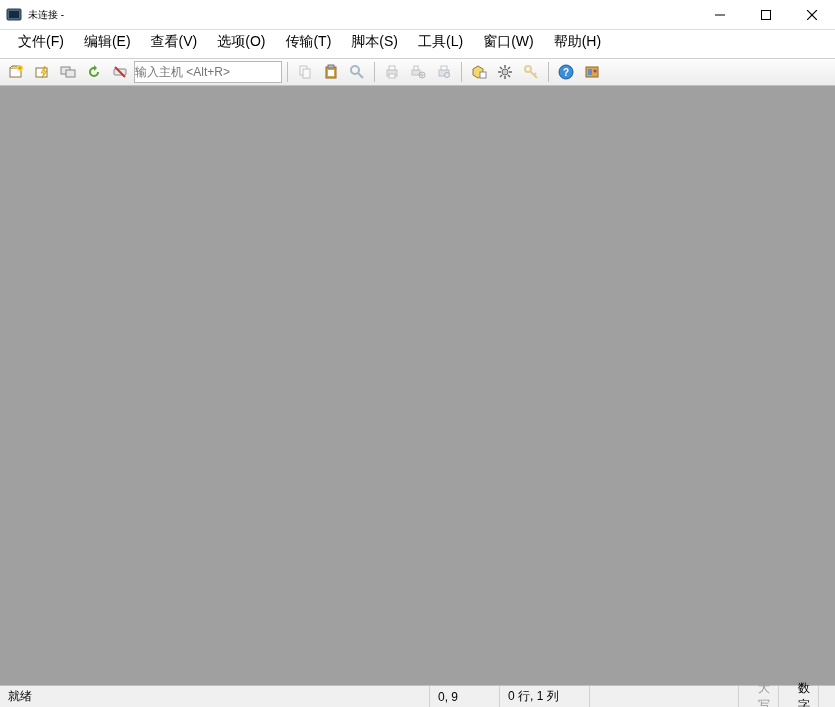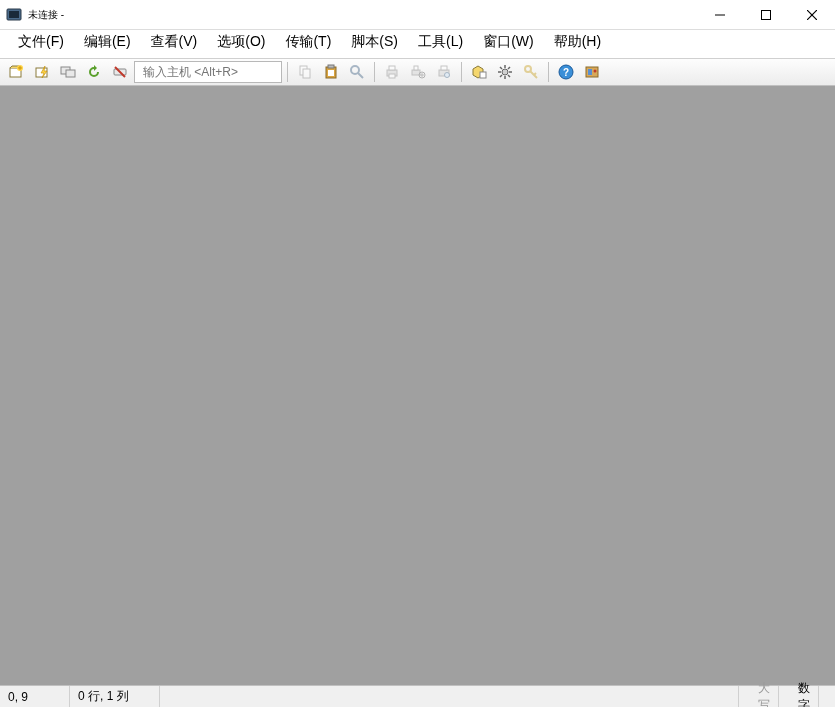--- a/index.html
+++ b/index.html
@@ -15,21 +15,21 @@
 
 
 .menubar { height:28px; background:#fff; display:flex; align-items:flex-start; padding:0 8px; gap:0; font-size:14px; }
 .menu-item { padding:3px 10px; cursor:default; }
 
 
 .toolbar { height:28px; background:linear-gradient(#fdfdfd,#ececec); border-top:1px solid #d0d0d0; border-bottom:1px solid #c0c0c0;
            display:flex; align-items:center; padding:0 4px; gap:2px; }
 .tb-btn { width:24px; height:24px; display:flex; align-items:center; justify-content:center; border:1px solid transparent; border-radius:2px; }
 .tb-sep { width:1px; height:20px; background:#c0c0c0; margin:0 3px; }
-.host-input { width:148px; height:22px; font-size:12px; padding:0 8px; border:1px solid #b8b8b8; background:#fff; color:#888; }
+.host-input { width:148px; height:22px; font-size:12px; padding:0 0; border:1px solid #b8b8b8; background:#fff; color:#888; }
 .tb-btn svg { width:16px; height:16px; }
 .disabled { opacity:0.45; }
 
 
 .main { flex:1; background:#a0a0a0; }
 
 
 .statusbar { height:22px; background:#f0f0f0; border-top:1px solid #c0c0c0; display:flex; align-items:center; font-size:12px; }
 .sb-cell { padding:0 8px; height:100%; display:flex; align-items:center; border-right:1px solid #d0d0d0; }
 .sb-ready { flex:0 0 430px; }
@@ -209,20 +209,21 @@
         <rect x="2" y="3" width="12" height="10" fill="#d7a85a" stroke="#8a6a2a"></rect>
         <rect x="4" y="5" width="4" height="6" fill="#5a8fd0"></rect>
         <circle cx="11" cy="7" r="1.5" fill="#c0392b"></circle>
       </svg>
   </div>
 </div>
 
 <div class="main"></div>
 
 <div class="statusbar">
+  <div class="sb-cell sb-ready">就绪</div>
   <div class="sb-cell sb-pos">0, 9</div>
   <div class="sb-cell sb-rc">0 行, 1 列</div>
   <div class="sb-cell sb-gap"></div>
   <div class="sb-cell sb-ind">大写</div>
   <div class="sb-cell sb-ind on">数字</div>
   <div class="sb-cell sb-grip">
     <svg width="12" height="12" viewBox="0 0 12 12">
         <g fill="#999">
           <rect x="8" y="2" width="2" height="2"></rect>
           <rect x="5" y="5" width="2" height="2"></rect>

